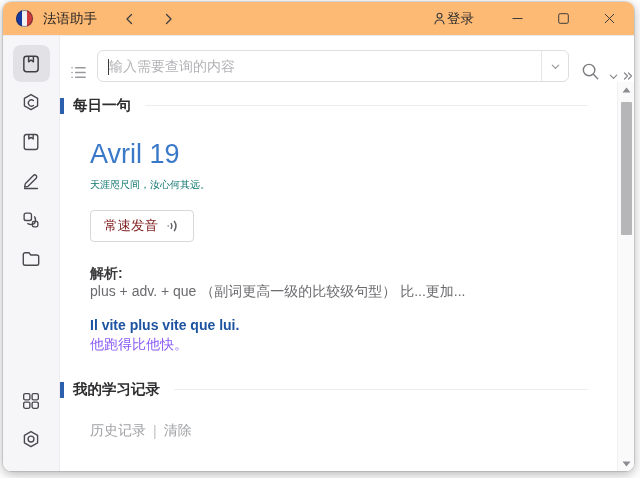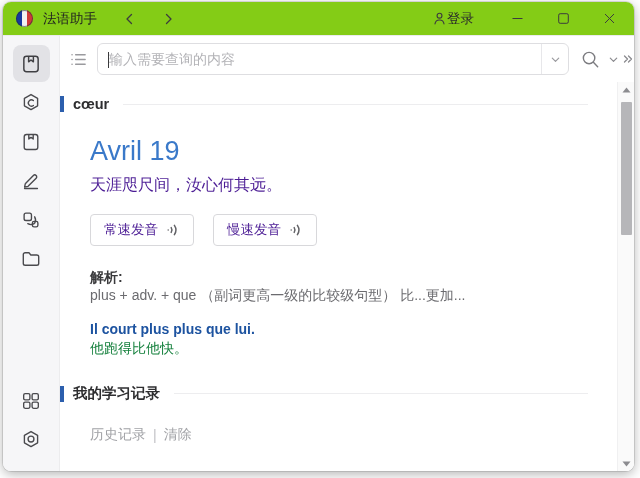--- a/index.html
+++ b/index.html
@@ -2,21 +2,21 @@
 <html><head>
 <meta charset="utf-8">
 <style>
   html,body{margin:0;padding:0;width:640px;height:478px;overflow:hidden;
     font-family:"Liberation Sans","DejaVu Sans",sans-serif;background:#ffffff;}
   *{box-sizing:border-box;}
   .window{position:absolute;left:3px;top:2px;width:631px;height:469px;background:#fff;
     border-radius:8px;overflow:hidden;display:flex;flex-direction:column;
     box-shadow:0 3px 12px rgba(0,0,0,.30),0 0 0 1px rgba(0,0,0,.10);}
   
-  .titlebar{height:34px;flex:none;background:#84cc16;border-bottom:1px solid #ebebed;
+  .titlebar{height:34px;flex:none;background:#fdba74;border-bottom:1px solid #ebebed;
     display:flex;align-items:center;padding-left:13px;}
   .app-icon{width:17px;height:17px;border-radius:50%;flex:none;
     background:linear-gradient(90deg,#16399e 0 34%,#f2f2f2 34% 66%,#cf3a3a 66% 100%);
     box-shadow:inset 0 0 0 1px rgba(40,40,60,.55);}
   .app-title{margin-left:10px;font-size:13.5px;color:#1f1f21;}
   .nav-btn{width:30px;height:30px;margin-left:8px;display:flex;align-items:center;justify-content:center;
     background:none;border:0;padding:0;cursor:default;}
   .nav-btn:first-of-type{margin-left:18px;}
   .titlebar-right{margin-left:auto;display:flex;align-items:center;height:100%;}
   .login-btn{display:flex;align-items:center;background:none;border:0;font-size:13.5px;
@@ -27,21 +27,21 @@
   
   .body-row{flex:1;display:flex;min-height:0;}
   .sidebar{width:57px;flex:none;background:#f6f6f8;border-right:1px solid #ececee;
     display:flex;flex-direction:column;align-items:center;padding:9px 0 11px;}
   .side-btn{width:37px;height:37px;border-radius:8px;display:flex;align-items:center;justify-content:center;
     background:none;border:0;padding:0;margin-bottom:2px;}
   .side-btn.selected{background:#e2e2e6;}
   .side-spacer{flex:1;}
   
   .main{flex:1;position:relative;background:#fff;display:flex;flex-direction:column;min-width:0;}
-  .search-row{height:46px;flex:none;display:flex;align-items:center;padding-left:8px;}
+  .search-row{height:46px;flex:none;display:flex;align-items:flex-end;padding-left:8px;}
   .list-icon-wrap{width:20px;height:20px;flex:none;display:flex;align-items:center;justify-content:center;margin-right:9px;}
   .search-box{position:relative;width:478px;height:32px;border:1px solid #dedee1;border-radius:6px;
     background:#fff;display:flex;align-items:stretch;}
   .search-box input{flex:1;border:0;outline:none;background:transparent;padding:0 8px 0 11px;
     font-size:14px;color:#333;font-family:inherit;}
   .search-box input::placeholder{color:#b3b3b7;}
   .caret{position:absolute;left:10px;top:8px;width:1px;height:16px;background:#3a3a3c;}
   .box-dd{width:27px;flex:none;border-left:1px solid #e7e7ea;display:flex;align-items:center;justify-content:center;
     background:none;padding:0;border-top:0;border-right:0;border-bottom:0;}
   .sr-icon-btn{background:none;border:0;padding:0;display:flex;align-items:center;justify-content:center;}
@@ -50,28 +50,28 @@
   .sr-dbl{margin-left:3px;}
   
   .content{flex:1;padding:14px 46px 0 0;overflow:hidden;}
   .section-header{display:flex;align-items:center;}
   .accent-bar{width:4px;height:16px;flex:none;background:#2c5fad;}
   .section-title{margin-left:9px;font-size:14.5px;font-weight:bold;color:#2e2e30;white-space:nowrap;}
   .section-line{flex:1;height:1px;background:#ededef;margin-left:14px;}
   .inner{margin-left:30px;}
   .date-heading{margin-top:24px;font-size:27px;color:#3a79c9;font-weight:400;}
   .fr-sentence{margin-top:13px;font-size:16.5px;color:#3a3a3c;}
-  .zh-sentence{margin-top:8px;font-size:16px;color:#4c1d95;}
+  .zh-sentence{margin-top:8px;font-size:10px;color:#0f766e;}
   .btn-row{margin-top:18px;display:flex;gap:19px;}
   .speak-btn{display:flex;align-items:center;gap:8px;padding:6px 13px;background:#fff;
-    border:1px solid #d8d8db;border-radius:4px;font-size:13.5px;color:#4c1d95;font-family:inherit;}
+    border:1px solid #d8d8db;border-radius:4px;font-size:13.5px;color:#7f1d1d;font-family:inherit;}
   .analysis-label{margin-top:23px;font-size:14px;font-weight:bold;color:#3a3a3c;}
   .analysis-text{margin-top:0;font-size:14px;color:#6b6b6f;}
   .example-fr{margin-top:16px;font-size:14px;font-weight:bold;color:#1d53a0;}
-  .example-zh{margin-top:3px;font-size:14px;color:#15803d;}
+  .example-zh{margin-top:3px;font-size:14px;color:#8b5cf6;}
   .records-header{margin-top:26px;}
   .history-row{margin-top:23px;margin-left:30px;font-size:14px;color:#a2a3a7;display:flex;align-items:center;text-align:center;}
   .history-sep{margin:0 7px;color:#c2c2c6;}
   .history-link{color:#a2a3a7;}
   
   .scrollbar{position:absolute;top:46px;right:0;bottom:0;width:17px;background:#fafafa;
     border-left:1px solid #f0f0f1;display:flex;flex-direction:column;align-items:center;}
   .sb-arrow{width:17px;height:15px;display:flex;align-items:center;justify-content:center;
     background:none;border:0;padding:0;flex:none;}
   .sb-track{flex:1;width:100%;position:relative;}
@@ -236,54 +236,44 @@
                 <path d="M6.5 3l3 3-3 3"></path>
               </g>
             </svg>
         </button>
       </div>
 
       <div class="content">
 
         <div class="section-header">
           <div class="accent-bar"></div>
-          <span class="section-title">cœur</span>
+          <span class="section-title">每日一句</span>
           <div class="section-line"></div>
         </div>
 
         <div class="inner">
           <div class="date-heading">Avril 19</div>
           <div class="zh-sentence">天涯咫尺间，汝心何其远。</div>
 
           <div class="btn-row">
             <button class="speak-btn">
               <span>常速发音</span>
               <svg width="14" height="14" viewBox="0 0 14 14">
                   <g fill="none" stroke="#626266" stroke-width="1.5" stroke-linecap="round">
                     <path d="M2.2 7h.01"></path>
                     <path d="M5.2 4.6a4.4 4.4 0 0 1 0 4.8"></path>
                     <path d="M8.4 2.4a8.2 8.2 0 0 1 0 9.2"></path>
                   </g>
                 </svg>
             </button>
-            <button class="speak-btn">
-              <span>慢速发音</span>
-              <svg width="14" height="14" viewBox="0 0 14 14">
-                  <g fill="none" stroke="#626266" stroke-width="1.5" stroke-linecap="round">
-                    <path d="M2.2 7h.01"></path>
-                    <path d="M5.2 4.6a4.4 4.4 0 0 1 0 4.8"></path>
-                    <path d="M8.4 2.4a8.2 8.2 0 0 1 0 9.2"></path>
-                  </g>
-                </svg>
-            </button>
           </div>
 
           <div class="analysis-label">解析:</div>
           <div class="analysis-text">plus + adv. + que （副词更高一级的比较级句型） 比...更加...</div>
-          <div class="example-fr">Il court plus plus que lui.</div>
+          <div class="example-fr">Il vite plus vite que lui.</div>
           <div class="example-zh">他跑得比他快。</div>
         </div>
 
         <div class="section-header records-header">
           <div class="accent-bar"></div>
           <span class="section-title">我的学习记录</span>
           <div class="section-line"></div>
         </div>
 
         <div class="history-row">

